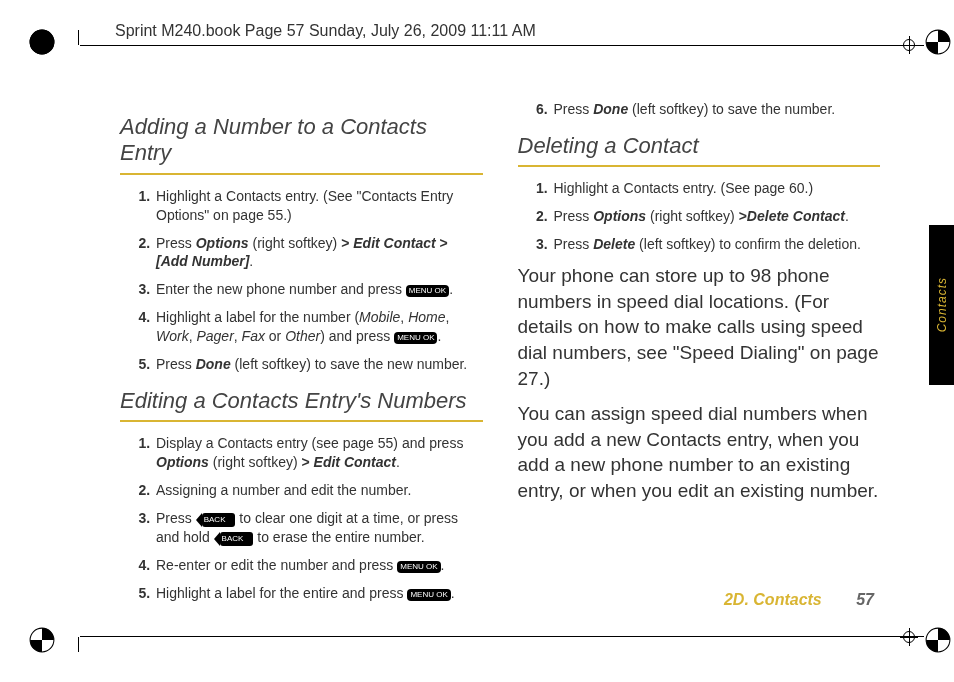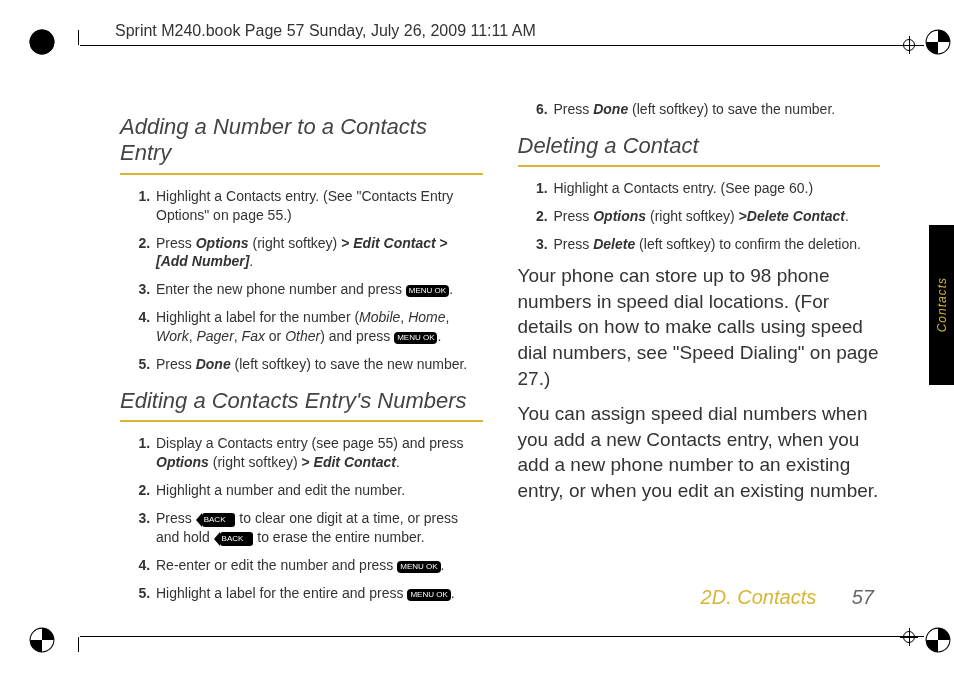--- a/index.html
+++ b/index.html
@@ -136,21 +136,22 @@
     font-style: italic;
     font-size: 12px;
     letter-spacing: 1px;
     writing-mode: vertical-rl;
     transform: rotate(180deg);
   }
   .footer {
     position: absolute;
     bottom: 73px;
     right: 80px;
-    font-size: 20px;
+    font-size: 16px;
+    font-weight: bold;
   }
   .footer-sec { font-style: italic; color: #d9b533; margin-right: 30px; }
   .footer-page { font-style: italic; color: #666; }
 </style>
 </head>
 <body>
 
 <div class="regmark" style="left:28px;top:28px;">
  <svg viewBox="0 0 40 40">
       <circle cx="20" cy="20" r="17" fill="none" stroke="#000" stroke-width="1.5"></circle>
@@ -213,21 +214,21 @@
     <li>
       <span>Press </span><span class="em">Done</span><span> (left softkey) to save the new number.</span>
     </li>
   </ol>
 
   <h2>Editing a Contacts Entry's Numbers</h2>
   <ol>
     <li>
       <span>Display a Contacts entry (see page 55) and press </span><span class="em">Options</span><span> (right softkey) </span><span class="gt">&gt; </span><span class="em">Edit Contact</span><span>.</span>
     </li>
-    <li><span>Highlight a number and edit the number.</span></li>
+    <li><span>Assigning a number and edit the number.</span></li>
     <li>
       <span>Press </span><span class="key back nowr">BACK</span><span> to clear one digit at a time, or press and hold </span><span class="key back nowr">BACK</span><span> to erase the entire number.</span>
     </li>
     <li>
       <span>Re-enter or edit the number and press </span><span class="key nowr">MENU
 OK</span>.
     </li>
     <li>
       <span>Highlight a label for the entire and press </span><span class="key nowr">MENU
 OK</span>.

